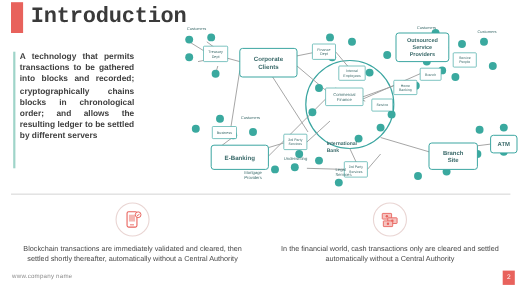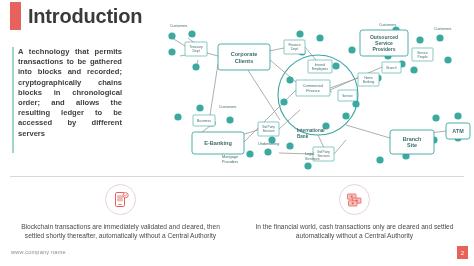--- a/index.html
+++ b/index.html
@@ -22,20 +22,21 @@
     height: 266px;
     background: #ffffff;
   }
 
   
   .header {
     position: absolute;
     left: 0; top: 0;
     width: 474px;
     height: 32px;
+    font-family: Liberation Mono, monospace;
   }
   .title-bar-accent {
     position: absolute;
     left: 10px; top: 2px;
     width: 11px;
     height: 28px;
     background: #e8625c;
   }
   .page-title {
     position: absolute;
@@ -143,21 +144,21 @@
 
 <div class="slide">
 
   <div class="header">
     <div class="title-bar-accent"></div>
     <div class="page-title">Introduction</div>
   </div>
 
   <div class="desc-panel">
     <div class="desc-accent"></div>
-    <div class="desc-text">A technology that permits transactions to be gathered into blocks and recorded; cryptographically chains blocks in chronological order; and allows the resulting ledger to be accessed by different servers</div>
+    <div class="desc-text">A technology that permits transactions to be gathered into blocks and recorded; cryptographically chains blocks in chronological order; and allows the resulting ledger to be settled by different servers</div>
   </div>
 
   <div class="diagram">
     <svg id="diagram-svg" width="322" height="150" viewBox="0 0 322 150">
         <circle cx="168" cy="75" r="40" fill="none" stroke="#3aa5a0" stroke-width="1.1"></circle>
         <line x1="46" y1="30" x2="68" y2="36" stroke="#9a9a9a" stroke-width="0.8"></line>
         <line x1="94" y1="36" x2="134" y2="28" stroke="#9a9a9a" stroke-width="0.8"></line>
         <line x1="155" y1="27" x2="166" y2="40" stroke="#9a9a9a" stroke-width="0.8"></line>
         <line x1="120" y1="40" x2="146" y2="62" stroke="#9a9a9a" stroke-width="0.8"></line>
         <line x1="94" y1="44" x2="130" y2="100" stroke="#9a9a9a" stroke-width="0.8"></line>

